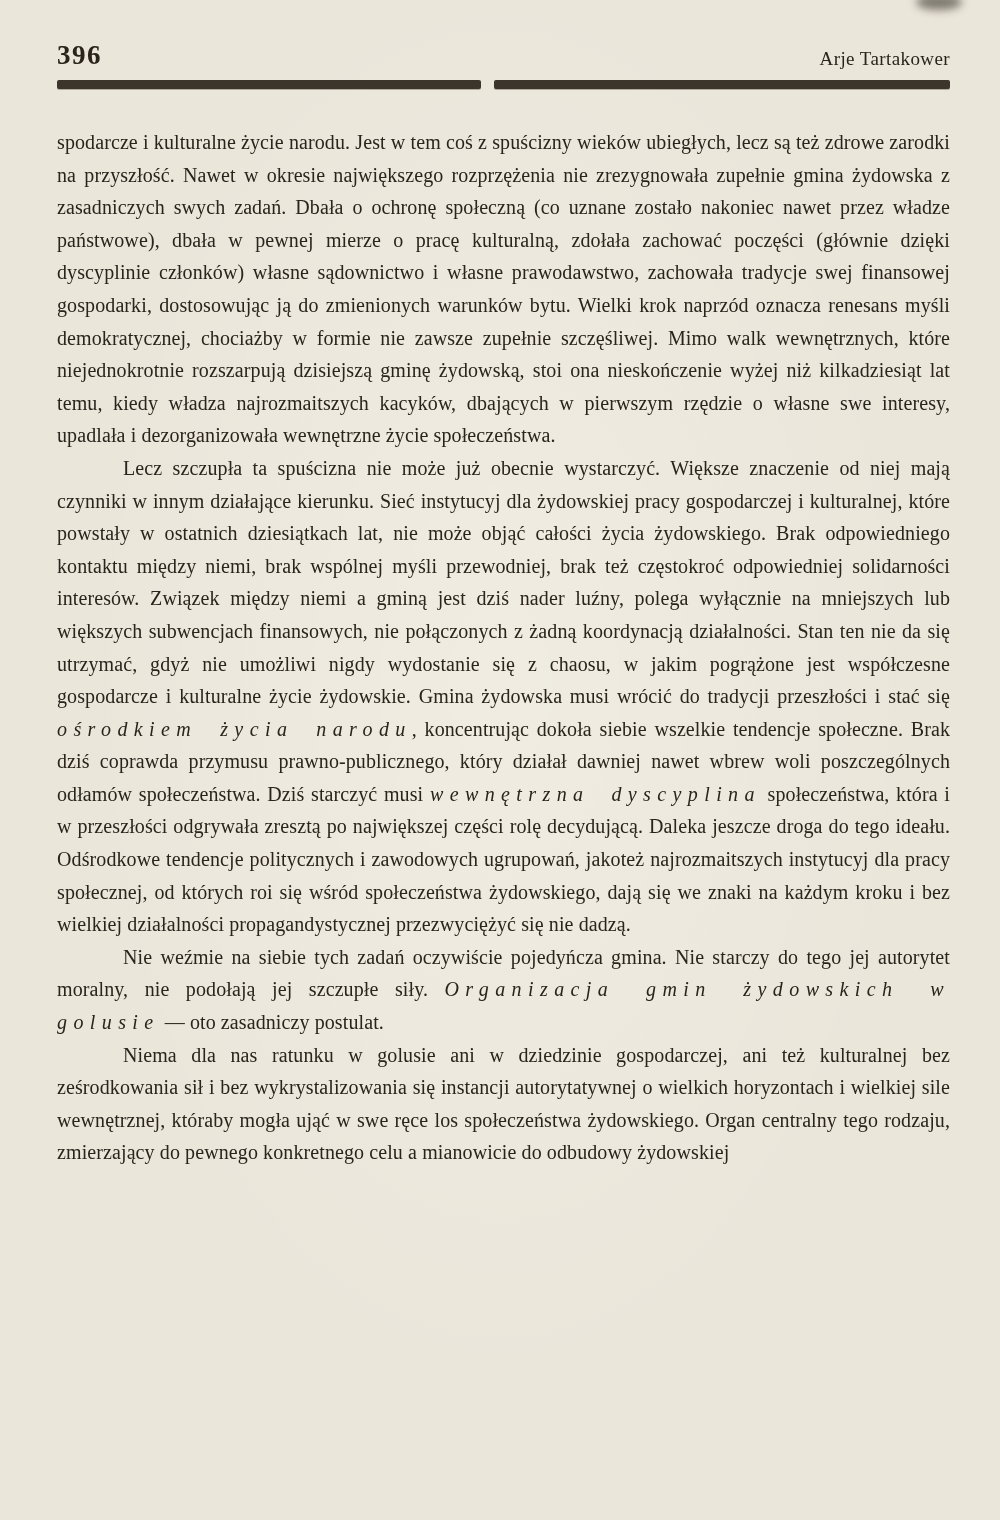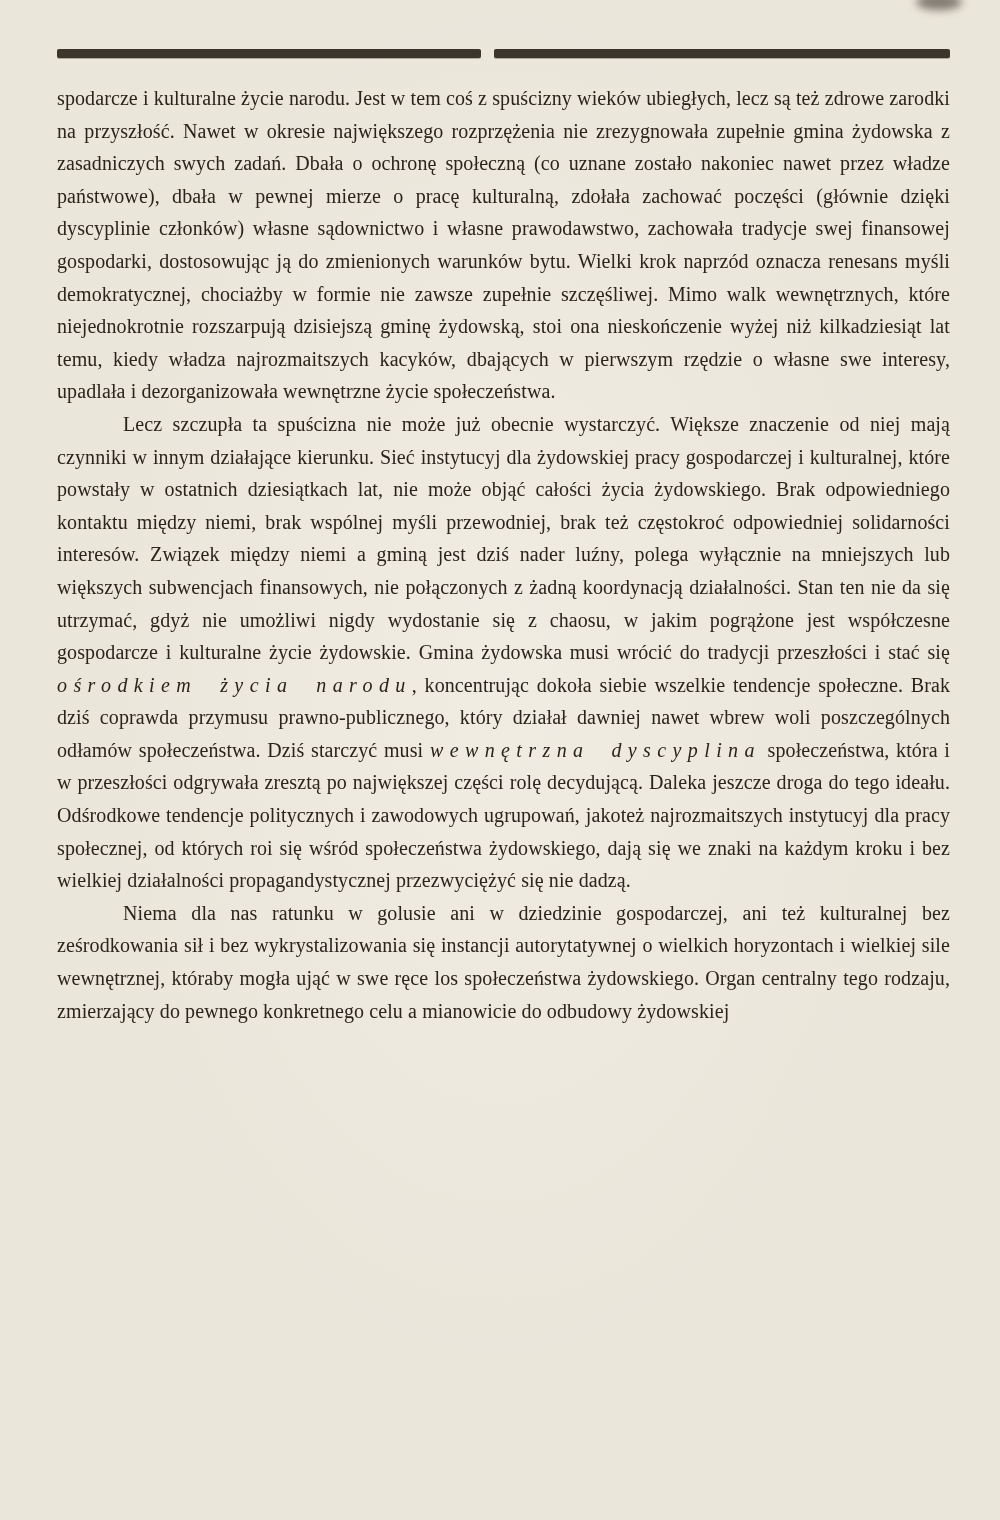--- a/index.html
+++ b/index.html
@@ -57,21 +57,21 @@
     height: 9px;
   }
   .header-rule .rule-seg {
     background: var(--rule, #3b352b);
     border-radius: 2px;
     box-shadow: 0 1px 0 rgba(59,53,43,0.35);
   }
   .rule-seg.left  { width: 424px; }
   .rule-seg.right { flex: 1; }
   .body-text {
-    margin-top: 24px;
+    margin-top: 37px;
     font-size: 20px;
     line-height: 32.6px;
     text-align: justify;
     letter-spacing: 0.1px;
   }
   .body-text p {
     margin: 0;
     text-indent: 66px;
   }
   .body-text p.continuation {
@@ -83,30 +83,35 @@
     font-style: italic;
   }
 </style>
 </head>
 <body>
 
 <div class="page">
 
   <div class="smudge"></div>
 
+  <header class="page-header">
+    <span class="page-number">396</span>
+    <span class="running-head">Arje Tartakower</span>
+  </header>
 
   <div class="header-rule">
     <span class="rule-seg left"></span>
     <span class="rule-seg right"></span>
   </div>
 
   <main class="body-text">
 
     <p class="continuation">spodarcze i kulturalne życie narodu. Jest w tem coś z spuścizny wieków ubiegłych, lecz są też zdrowe zarodki na przyszłość. Nawet w okresie największego rozprzężenia nie zrezygnowała zupełnie gmina żydowska z zasadniczych swych zadań. Dbała o ochronę społeczną (co uznane zostało nakoniec nawet przez władze państwowe), dbała w pewnej mierze o pracę kulturalną, zdołała zachować poczęści (głównie dzięki dyscyplinie członków) własne sądownictwo i własne prawodawstwo, zachowała tradycje swej finansowej gospodarki, dostosowując ją do zmienionych warunków bytu. Wielki krok naprzód oznacza renesans myśli demokratycznej, chociażby w formie nie zawsze zupełnie szczęśliwej. Mimo walk wewnętrznych, które niejednokrotnie rozszarpują dzisiejszą gminę żydowską, stoi ona nieskończenie wyżej niż kilkadziesiąt lat temu, kiedy władza najrozmaitszych kacyków, dbających w pierwszym rzędzie o własne swe interesy, upadlała i dezorganizowała wewnętrzne życie społeczeństwa.</p>
 
     <p><span>Lecz szczupła ta spuścizna nie może już obecnie wystarczyć. Większe znaczenie od niej mają czynniki w innym działające kierunku. Sieć instytucyj dla żydowskiej pracy gospodarczej i kulturalnej, które powstały w ostatnich dziesiątkach lat, nie może objąć całości życia żydowskiego. Brak odpowiedniego kontaktu między niemi, brak wspólnej myśli przewodniej, brak też częstokroć odpowiedniej solidarności interesów. Związek między niemi a gminą jest dziś nader luźny, polega wyłącznie na mniejszych lub większych subwencjach finansowych, nie połączonych z żadną koordynacją działalności. Stan ten nie da się utrzymać, gdyż nie umożliwi nigdy wydostanie się z chaosu, w jakim pogrążone jest współczesne gospodarcze i kulturalne życie żydowskie. Gmina żydowska musi wrócić do tradycji przeszłości i stać się </span><span class="spaced">ośrodkiem życia narodu</span><span>, koncentrując dokoła siebie wszelkie tendencje społeczne. Brak dziś coprawda przymusu prawno-publicznego, który działał dawniej nawet wbrew woli poszczególnych odłamów społeczeństwa. Dziś starczyć musi </span><span class="spaced">wewnętrzna dyscyplina</span><span> społeczeństwa, która i w przeszłości odgrywała zresztą po największej części rolę decydującą. Daleka jeszcze droga do tego ideału. Odśrodkowe tendencje politycznych i zawodowych ugrupowań, jakoteż najrozmaitszych instytucyj dla pracy społecznej, od których roi się wśród społeczeństwa żydowskiego, dają się we znaki na każdym kroku i bez wielkiej działalności propagandystycznej przezwyciężyć się nie dadzą.</span></p>
 
+    <p><span>Nie weźmie na siebie tych zadań oczywiście pojedyńcza gmina. Nie starczy do tego jej autorytet moralny, nie podołają jej szczupłe siły. </span><span class="spaced">Organizacja gmin żydowskich w golusie</span><span> — oto zasadniczy postulat.</span></p>
 
     <p>Niema dla nas ratunku w golusie ani w dziedzinie gospodarczej, ani też kulturalnej bez ześrodkowania sił i bez wykrystalizowania się instancji autorytatywnej o wielkich horyzontach i wielkiej sile wewnętrznej, któraby mogła ująć w swe ręce los społeczeństwa żydowskiego. Organ centralny tego rodzaju, zmierzający do pewnego konkretnego celu a mianowicie do odbudowy żydowskiej</p>
 
   </main>
 
 </div>
 
 </body></html>

